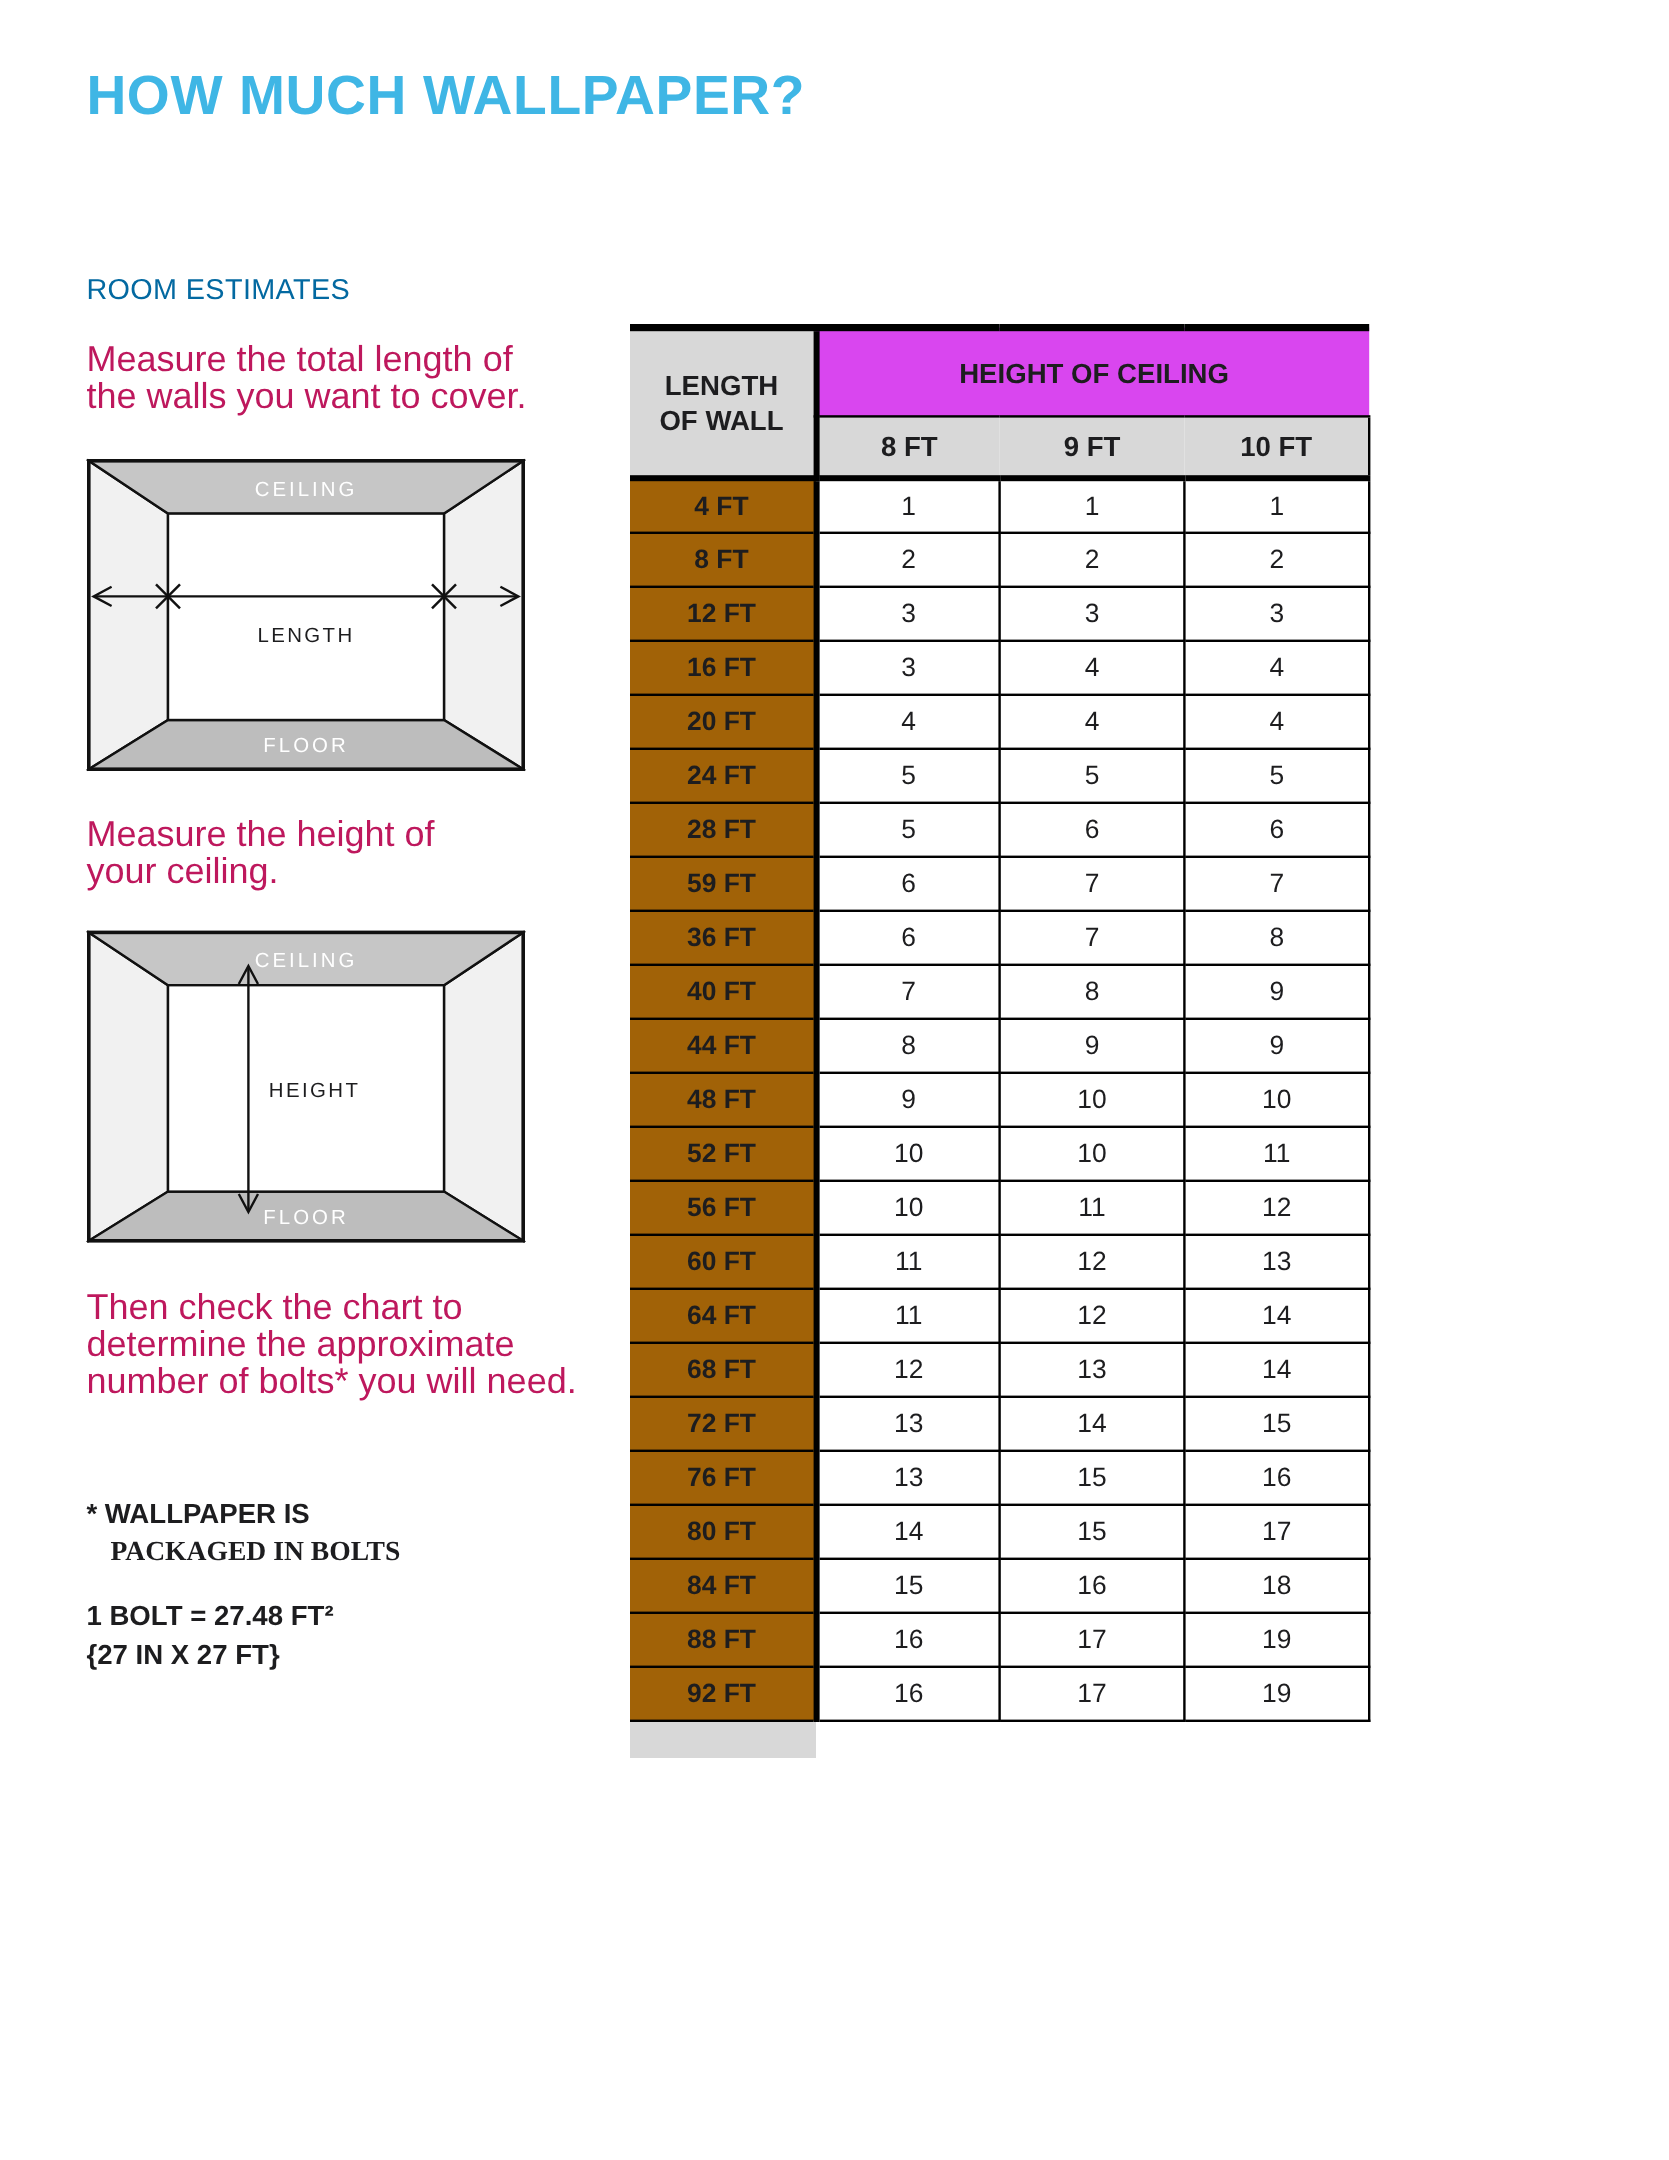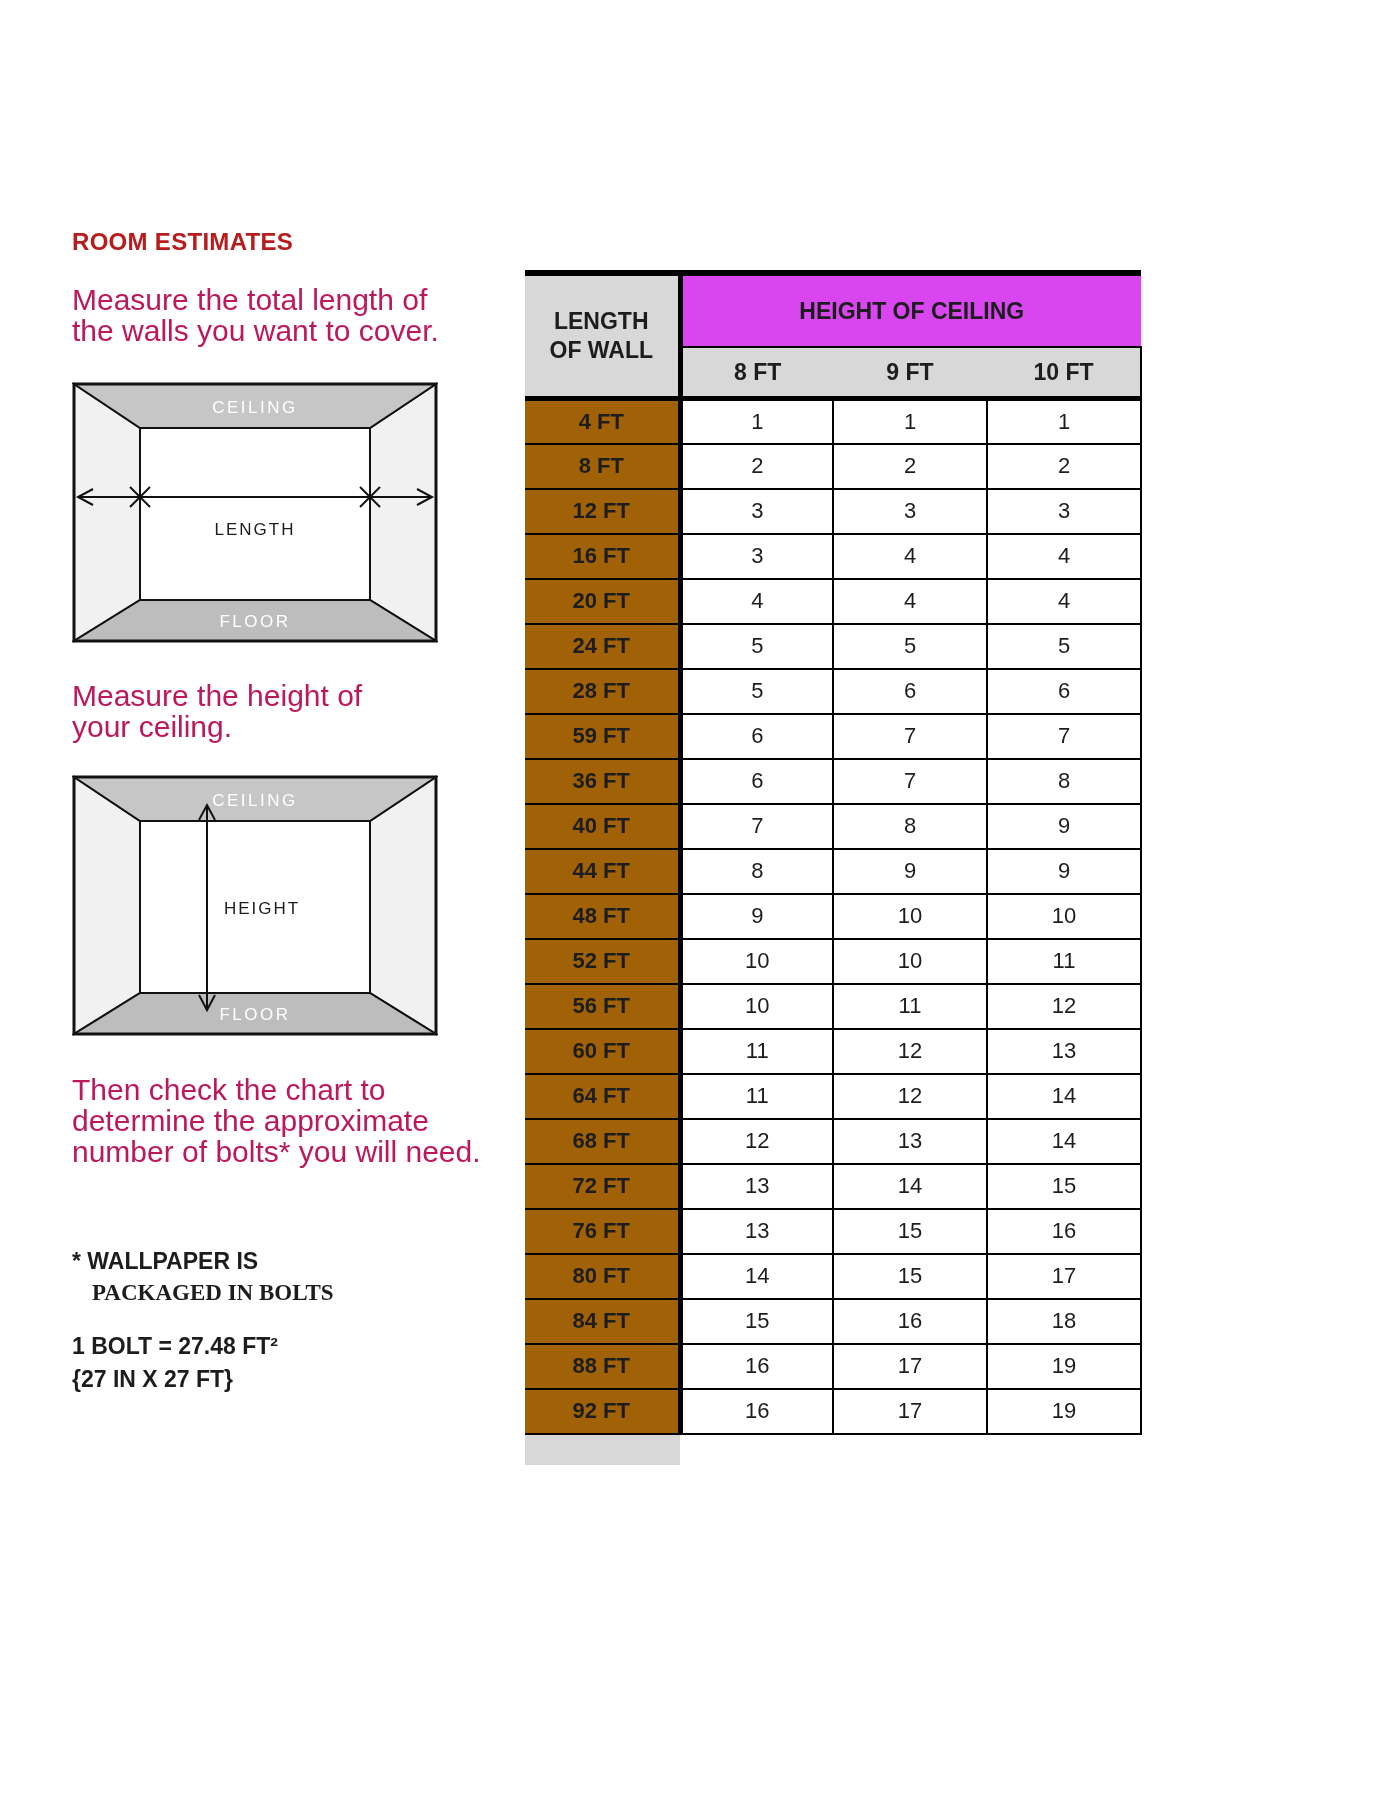--- a/index.html
+++ b/index.html
@@ -17,22 +17,22 @@
   .title {
     left: 72px; top: 52px;
     margin: 0;
     font-size: 46px;
     font-weight: bold;
     letter-spacing: 0.5px;
     color: #3fb6e5;
   }
   .section-heading {
     font-size: 24px;
-    font-weight: bold;
-    color: #b91c1c;
+    font-weight: normal;
+    color: #0369a1;
     letter-spacing: 0.3px;
   }
   .room-heading { left: 72px; top: 228px; }
   .table-heading { left: 525px; top: 228px; width: 616px; text-align: center; }
 
   .body-text {
     font-size: 30px;
     line-height: 31px;
     white-space: pre-line;
     color: #be185d;
@@ -126,20 +126,21 @@
     width: 155px;
     height: 30px;
     background: #d8d8d8;
   }
 </style>
 </head>
 <body>
 
 <div class="page">
 
+  <h1 class="abs title">HOW MUCH WALLPAPER?</h1>
 
   <div class="abs section-heading room-heading">ROOM ESTIMATES</div>
 
   <div class="abs body-text step1">Measure the total length of
 the walls you want to cover.</div>
 
   <div class="abs diagram diagram1">
     <svg width="366" height="261" viewBox="0 0 366 261">
       <polygon points="2,2 68,46 68,218 2,259" fill="#f1f1f1" stroke="#111" stroke-width="2"></polygon>
       <polygon points="364,2 298,46 298,218 364,259" fill="#f1f1f1" stroke="#111" stroke-width="2"></polygon>

